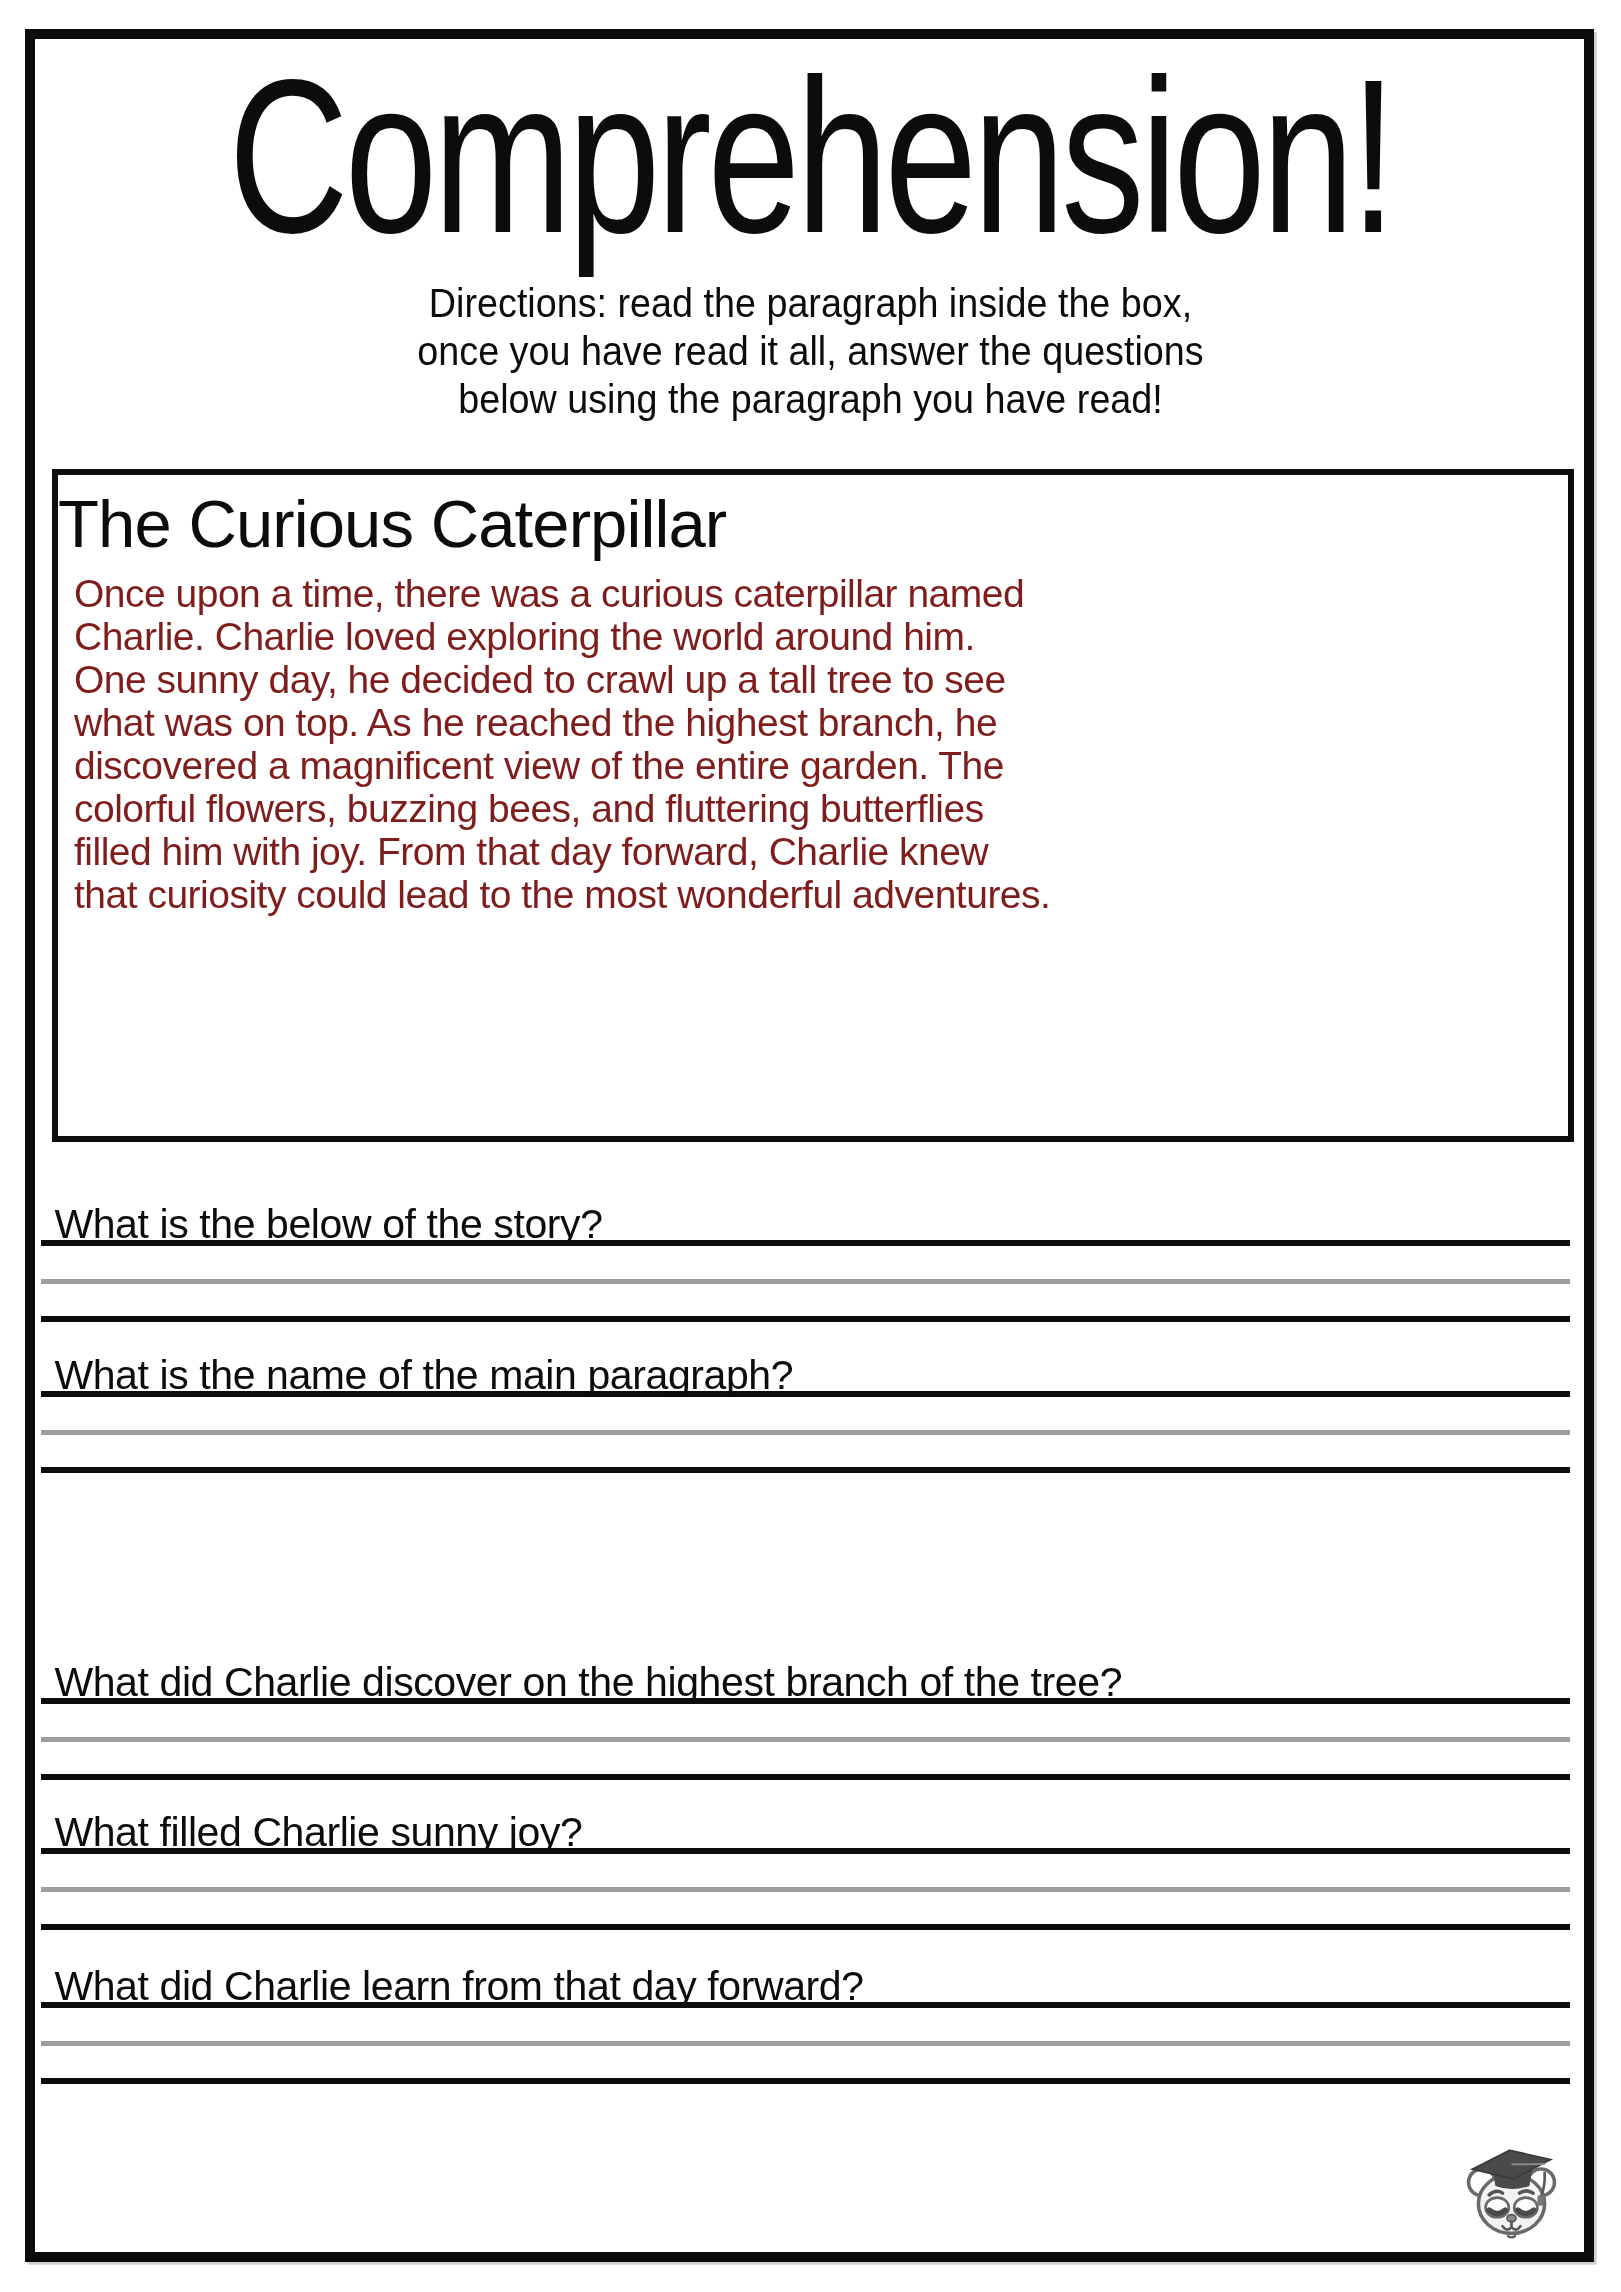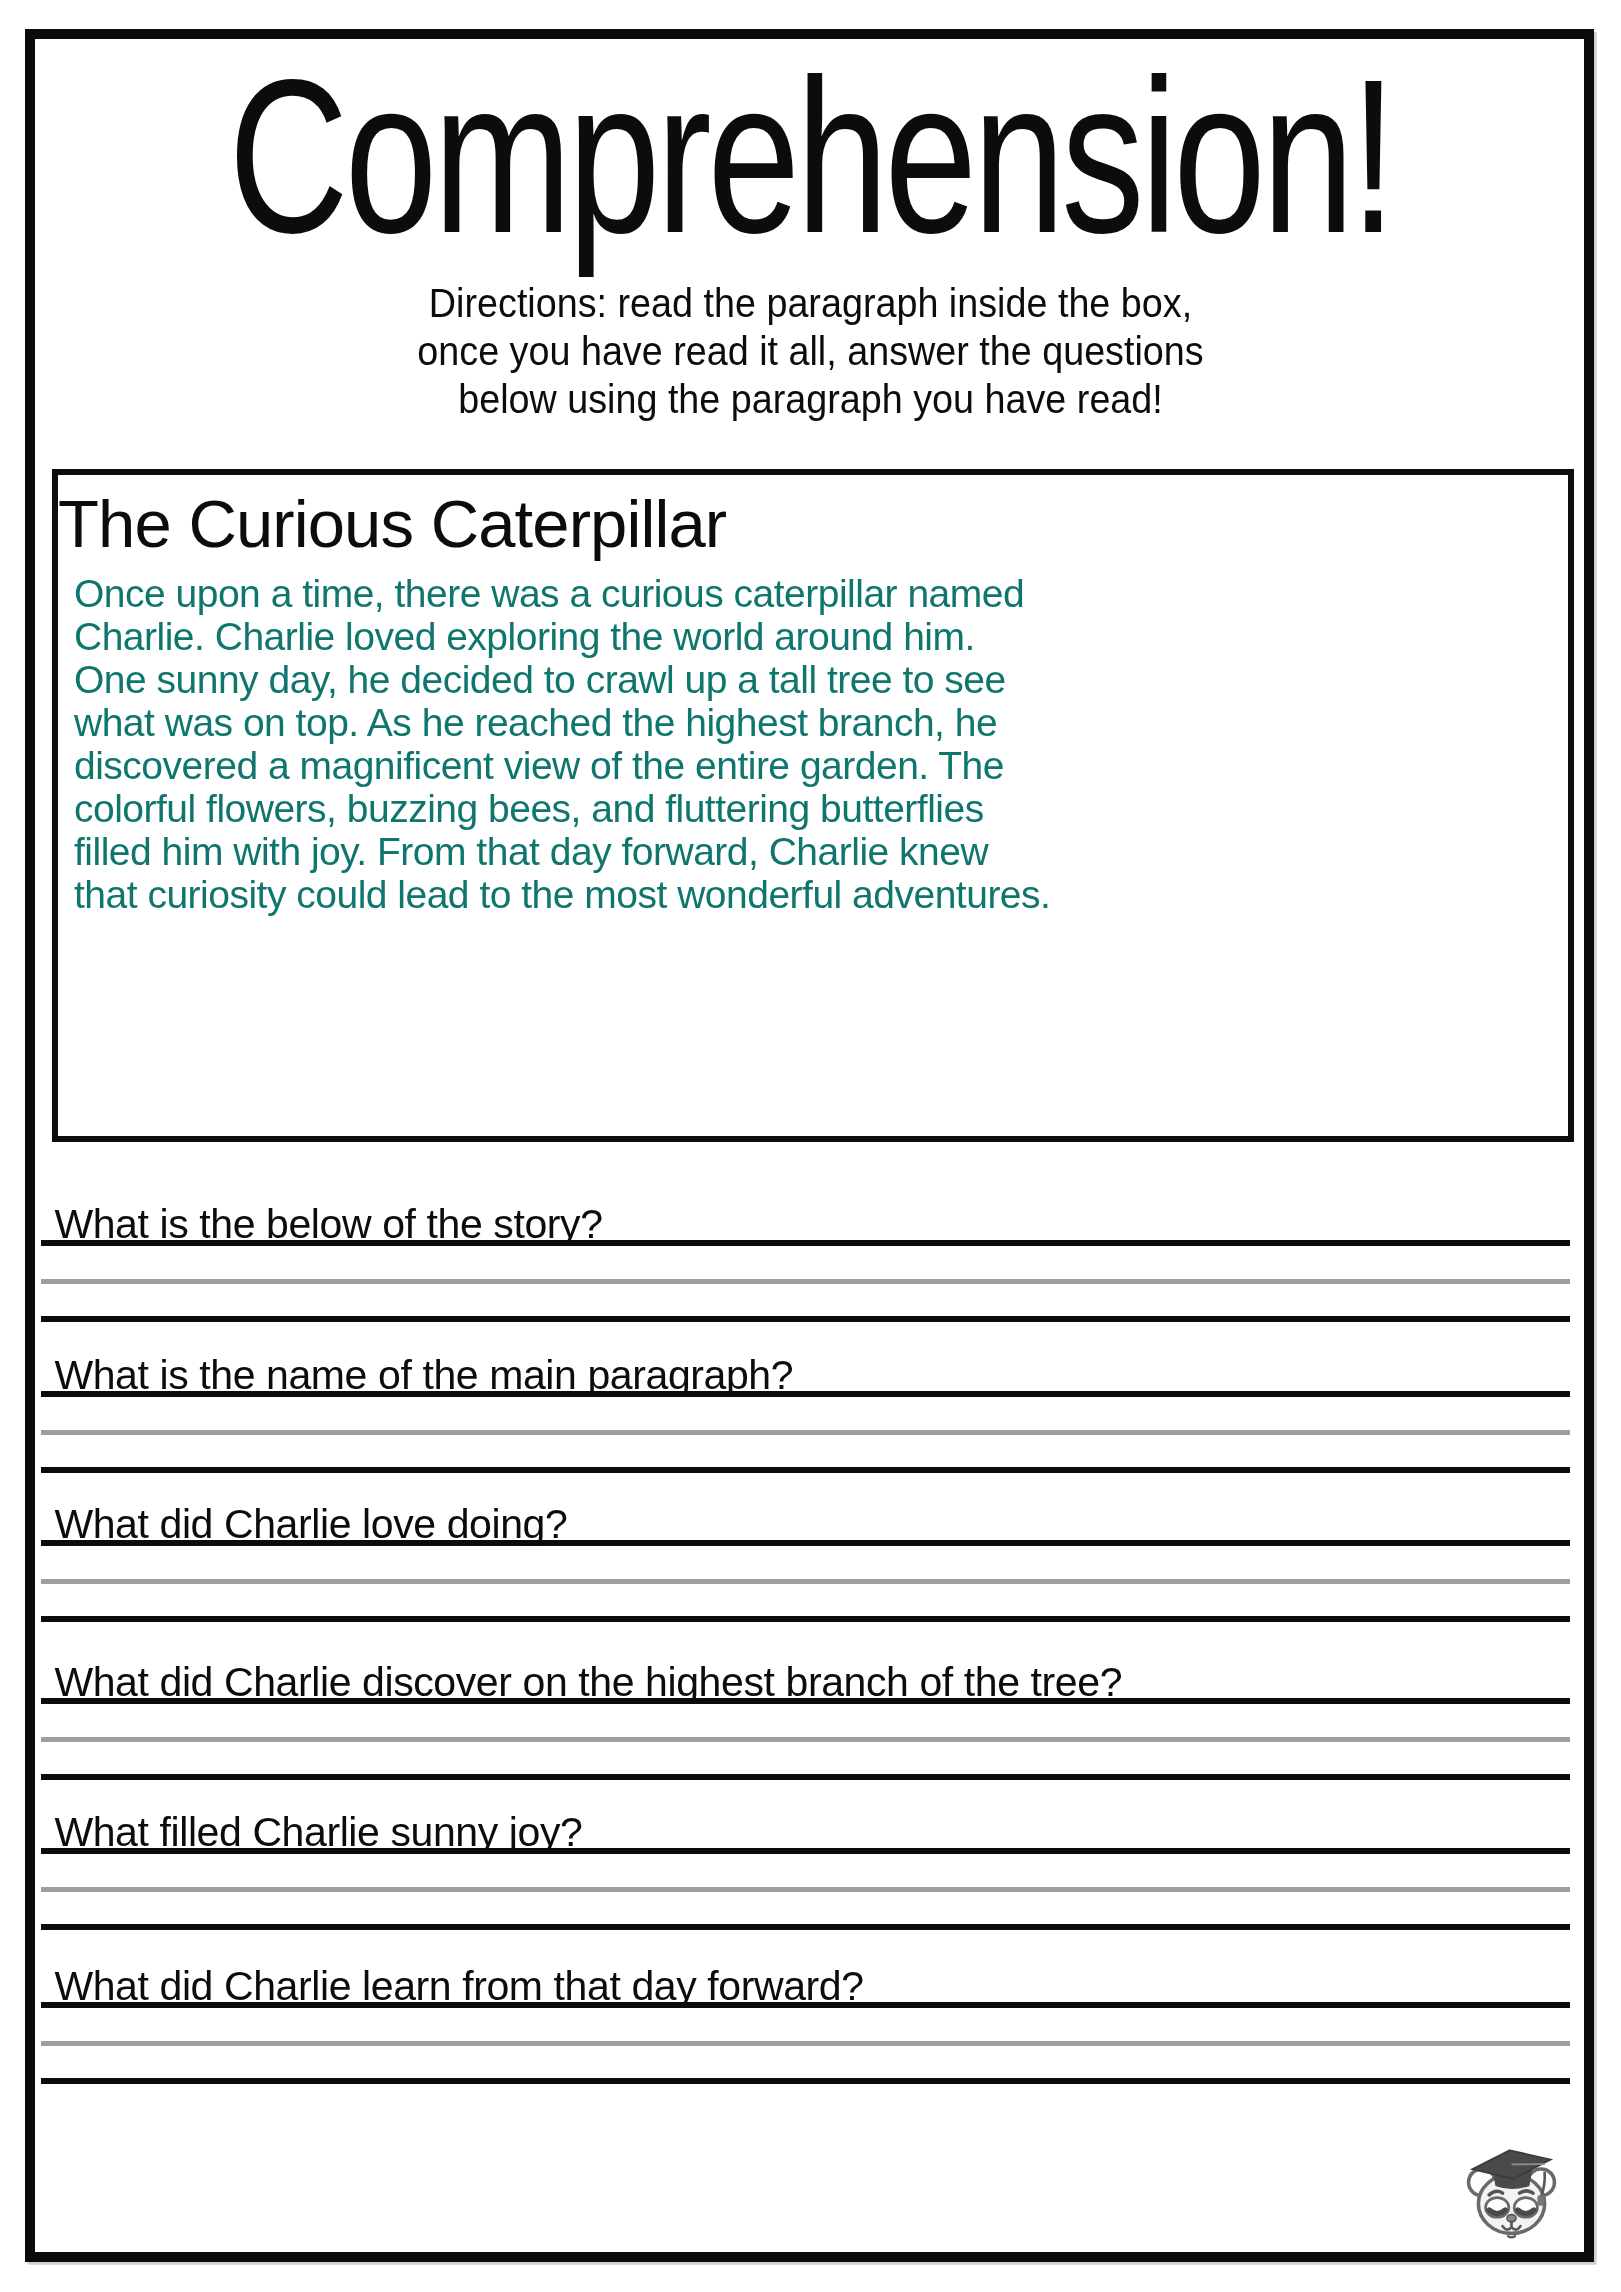--- a/index.html
+++ b/index.html
@@ -45,21 +45,21 @@
     text-align:left;
     font-size:67px;line-height:72px;
     font-weight:400;
     letter-spacing:-0.9px;
   }
   .story-text{
     margin:12.5px 14.3px 0 16px;
     font-size:39px;line-height:43px;
     letter-spacing:-0.5px;
     white-space:pre-line;
-    color:#0f766e;
+    color:#7f1d1d;
   }
   .q-block{
     position:absolute;left:41px;width:1529px;
   }
   .q-text{
     height:57px;
     display:flex;align-items:flex-end;
     padding-left:13.4px;
     font-size:41px;line-height:47px;
     letter-spacing:-0.4px;
@@ -110,27 +110,20 @@
   </div>
 
   <div class="q-block" style="top:1334px">
     <div class="q-text">
         <span>What is the name of the main paragraph?</span>
       </div>
     <div class="answer-line gray"></div>
     <div class="answer-line black"></div>
   </div>
 
-  <div class="q-block" style="top:1483px">
-    <div class="q-text">
-        <span>What did Charlie love doing?</span>
-      </div>
-    <div class="answer-line gray"></div>
-    <div class="answer-line black"></div>
-  </div>
 
   <div class="q-block" style="top:1641px">
     <div class="q-text">
         <span>What did Charlie discover on the highest branch of the tree?</span>
       </div>
     <div class="answer-line gray"></div>
     <div class="answer-line black"></div>
   </div>
 
   <div class="q-block" style="top:1791px">

